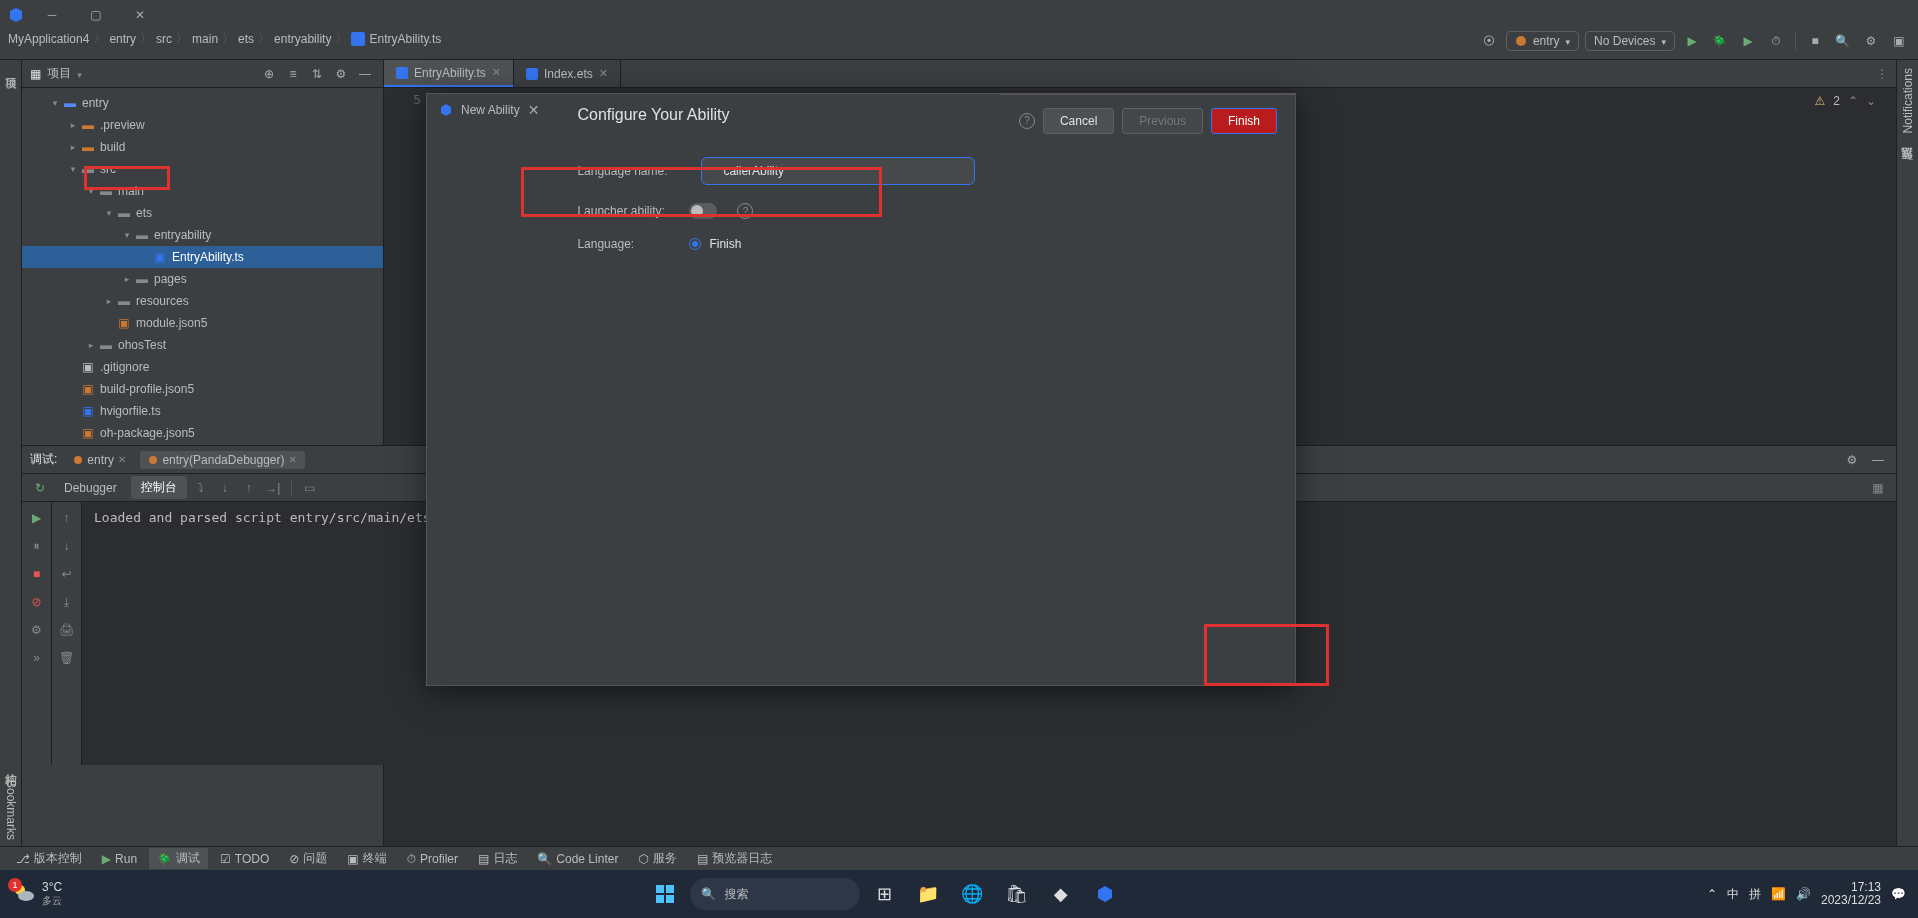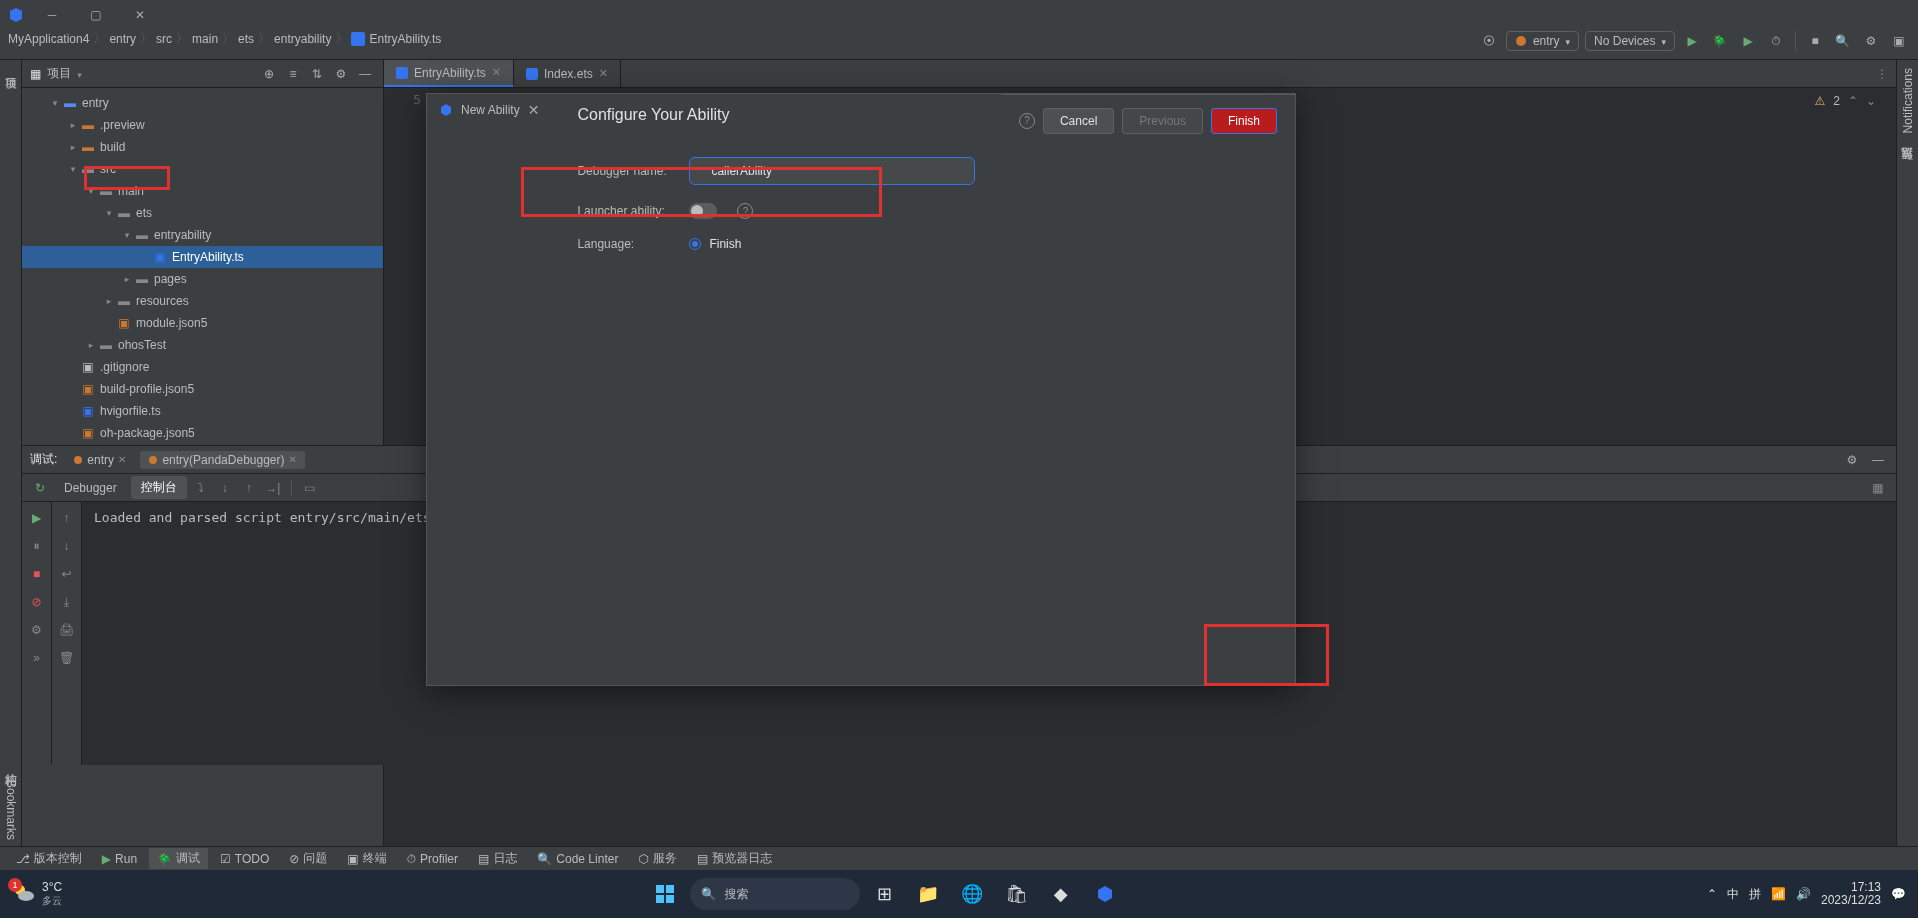--- a/index.html
+++ b/index.html
@@ -483,20 +483,21 @@
     }
     .text-input {
       flex: 1;
       height: 28px;
       background: #45494a;
       border: 1px solid #3574f0;
       border-radius: 6px;
       padding: 0 21px;
       color: #dfe1e5;
       outline: none;
+      margin-left: 12px;
     }
     .toggle {
       width: 28px; height: 16px;
       background: #5a5d5e;
       border-radius: 8px;
       position: relative;
       cursor: pointer;
     }
     .toggle::after {
       content: "";
@@ -946,21 +947,21 @@
   <div class="dlg-title">
     <svg width="14" height="14">
         <path fill="#3574f0" d="M7 1l5 3v6l-5 3-5-3V4z"></path>
       </svg>
     <span>New Ability</span>
     <span class="close-x">✕</span>
   </div>
   <div class="dlg-body">
     <div class="dlg-heading">Configure Your Ability</div>
     <div class="form-row">
-      <div class="form-label">Debugger name:</div>
+      <div class="form-label">Language name:</div>
       <input class="text-input" value="callerAbility" style="">
     </div>
     <div class="form-row">
       <div class="form-label">Launcher ability:</div>
       <div class="toggle"></div>
       <div class="help-circle">?</div>
     </div>
     <div class="form-row">
       <div class="form-label">Language:</div>
       <div style="display:flex;align-items:center;gap:8px">

